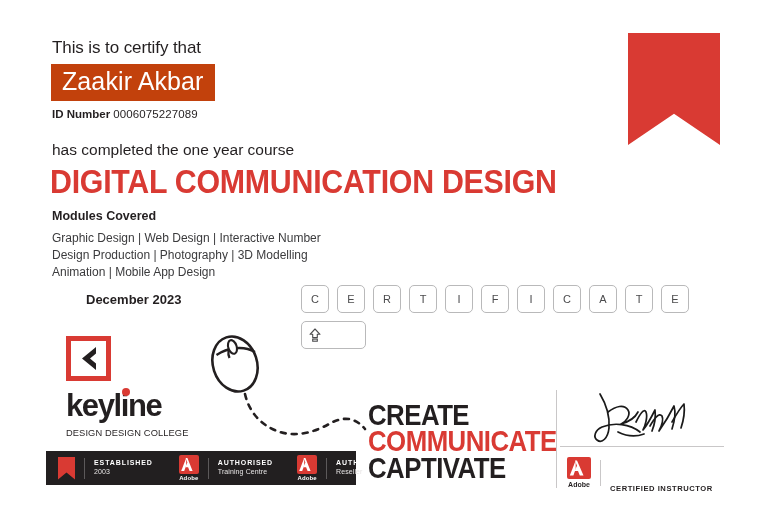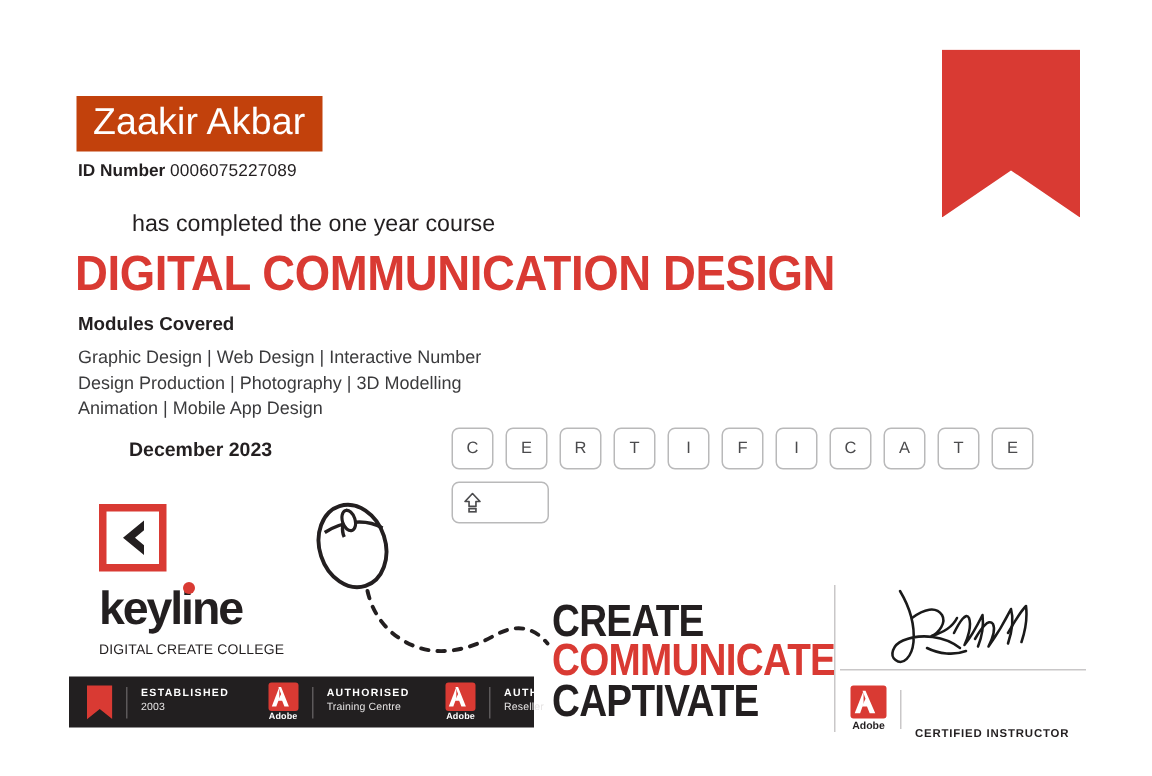--- a/index.html
+++ b/index.html
@@ -71,21 +71,20 @@
   .id-line .id-label { font-weight: 700; }
   .id-line .id-value { font-weight: 400; letter-spacing: 0.1px; }
 
   .completed-line {
     position: absolute;
     left: 52px;
     top: 141px;
     font-size: 15.5px;
     font-weight: 400;
     color: #231f20;
-    margin-left: 36px;
   }
 
   .course-title {
     position: absolute;
     left: 50px;
     top: 163px;
     font-size: 33px;
     font-weight: 700;
     color: #d93a33;
     letter-spacing: -0.3px;
@@ -348,20 +347,21 @@
     margin-top: 32px;
   }
 </style>
 </head>
 <body>
 
 <div id="certificate">
 
   <div class="ribbon"></div>
 
+  <div class="certify-line">This is to certify that</div>
 
   <div class="name-plate">Zaakir Akbar</div>
 
   <div class="id-line">
     <span class="id-label">ID Number</span>
     <span class="id-value">0006075227089</span>
   </div>
 
   <div class="completed-line">has completed the one year course</div>
 
@@ -410,21 +410,21 @@
   <div class="keyline-block">
     <div class="keyline-mark">
       <svg width="35" height="35" viewBox="0 0 35 35">
         <path d="M25 6 L11 17.5 L25 29 L25 22.5 L19 17.5 L25 12.5 Z" fill="#231f20"></path>
       </svg>
     </div>
     <div class="keyline-word">
       <span>keyline</span>
       <span class="keyline-dot"></span>
     </div>
-    <div class="keyline-tag">DIGITAL CREATE COLLEGE</div>
+    <div class="keyline-tag">DESIGN DESIGN COLLEGE</div>
   </div>
 
   <div class="partner-bar">
 
     <div class="badge">
       <div class="est-flag"></div>
       <div class="badge-sep"></div>
       <div class="badge-text">
         <div class="bt-top">ESTABLISHED</div>
         <div class="bt-bot">2003</div>

